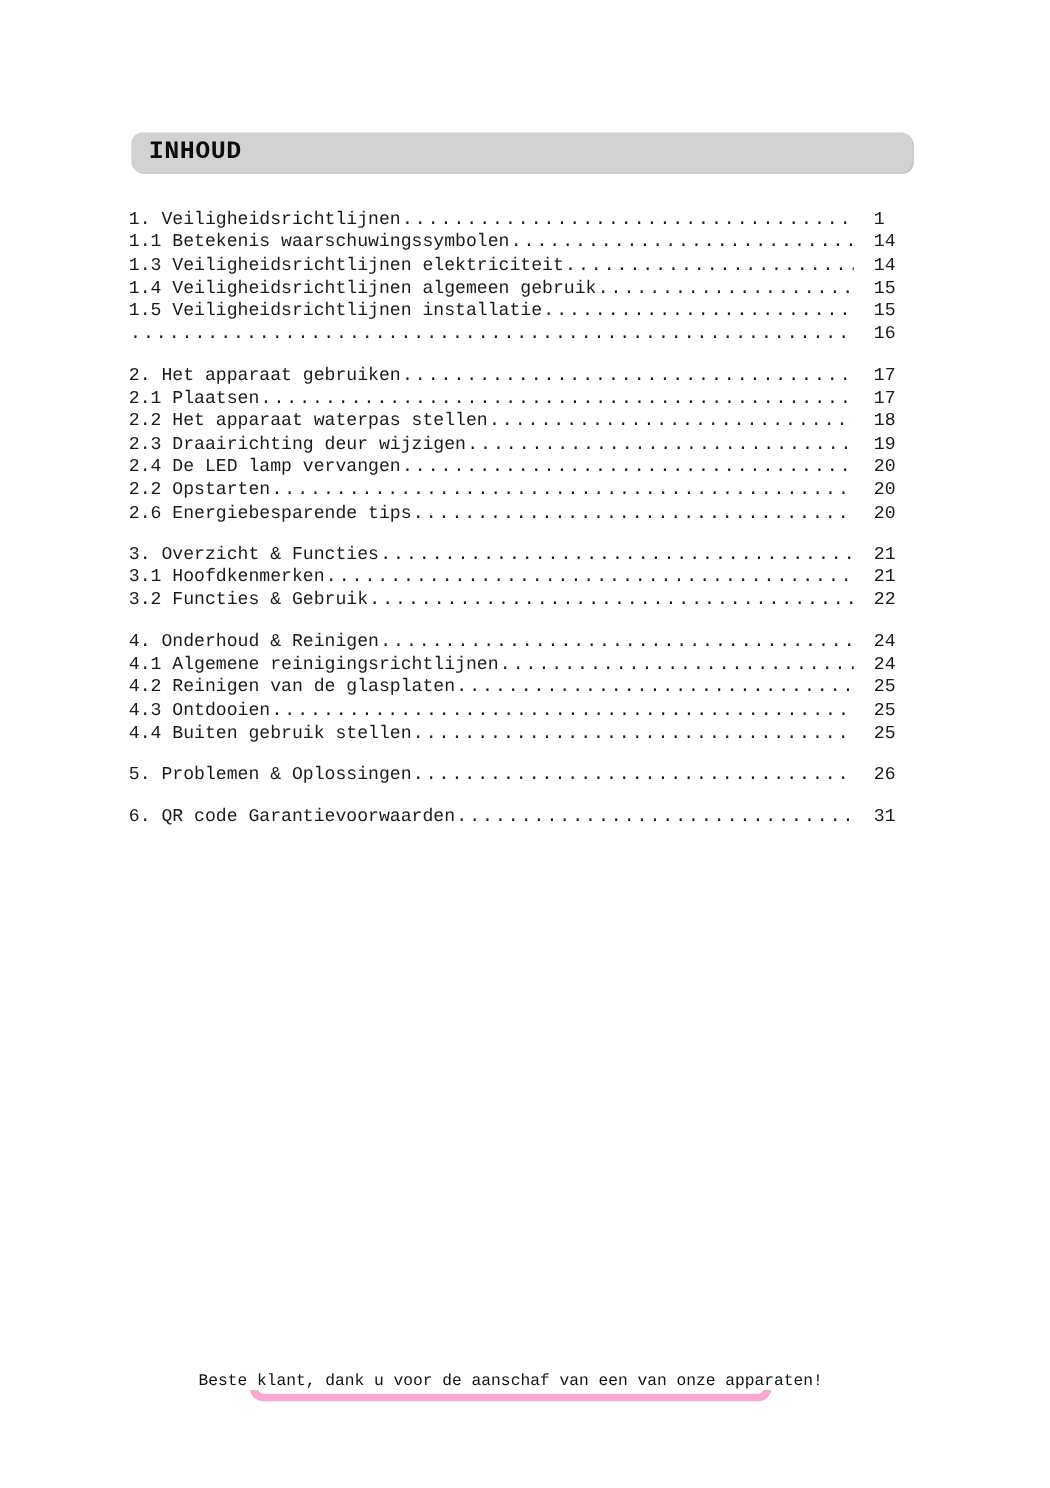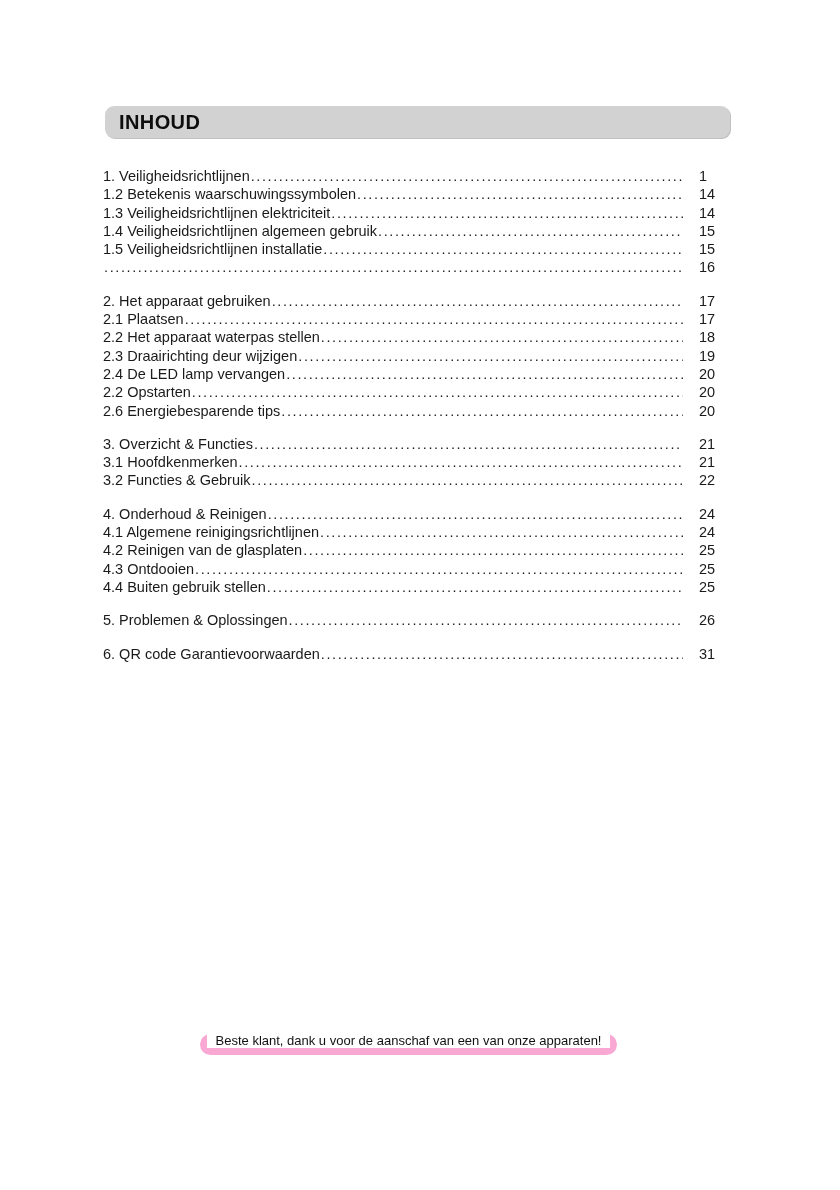--- a/index.html
+++ b/index.html
@@ -1,21 +1,21 @@
 <!DOCTYPE html>
 <html><head>
 <meta charset="utf-8">
 <style>
   html, body { margin: 0; padding: 0; background: #ffffff; }
   .canvas {
     position: relative;
     width: 840px;
     height: 1190px;
     background: #ffffff;
-    font-family: Liberation Sans, sans-serif;
+    font-family: Liberation Mono, monospace;
     color: #1a1a1a;
     overflow: hidden;
   }
 
   
   .title-bar {
     position: absolute;
     left: 105px;
     top: 106px;
     width: 625px;
@@ -66,25 +66,25 @@
     flex: 0 0 auto;
     width: 26px;
     padding-left: 16px;
     white-space: nowrap;
   }
 
   
   .footer-box {
     position: absolute;
     left: 200px;
-    top: 1034px;
+    top: 1100px;
     width: 417px;
     height: 21px;
     box-sizing: border-box;
-    border: 8px solid #f9a8d4;
+    border: 6px solid #f9a8d4;
     border-radius: 13px;
   }
   .footer-text {
     position: absolute;
     left: 50%;
     top: -9px;
     transform: translateX(-50%);
     background: #ffffff;
     padding: 0 9px;
     white-space: nowrap;
@@ -103,21 +103,21 @@
 
   <div class="toc">
 
     <div class="toc-group">
       <div class="toc-row">
           <span class="toc-title">1. Veiligheidsrichtlijnen</span>
           <span class="toc-dots"></span>
           <span class="toc-page">1</span>
         </div>
       <div class="toc-row">
-          <span class="toc-title">1.2 Betekenis waarschuwingssymbolen</span>
+          <span class="toc-title">1.1 Betekenis waarschuwingssymbolen</span>
           <span class="toc-dots"></span>
           <span class="toc-page">14</span>
         </div>
       <div class="toc-row">
           <span class="toc-title">1.3 Veiligheidsrichtlijnen elektriciteit</span>
           <span class="toc-dots"></span>
           <span class="toc-page">14</span>
         </div>
       <div class="toc-row">
           <span class="toc-title">1.4 Veiligheidsrichtlijnen algemeen gebruik</span>

